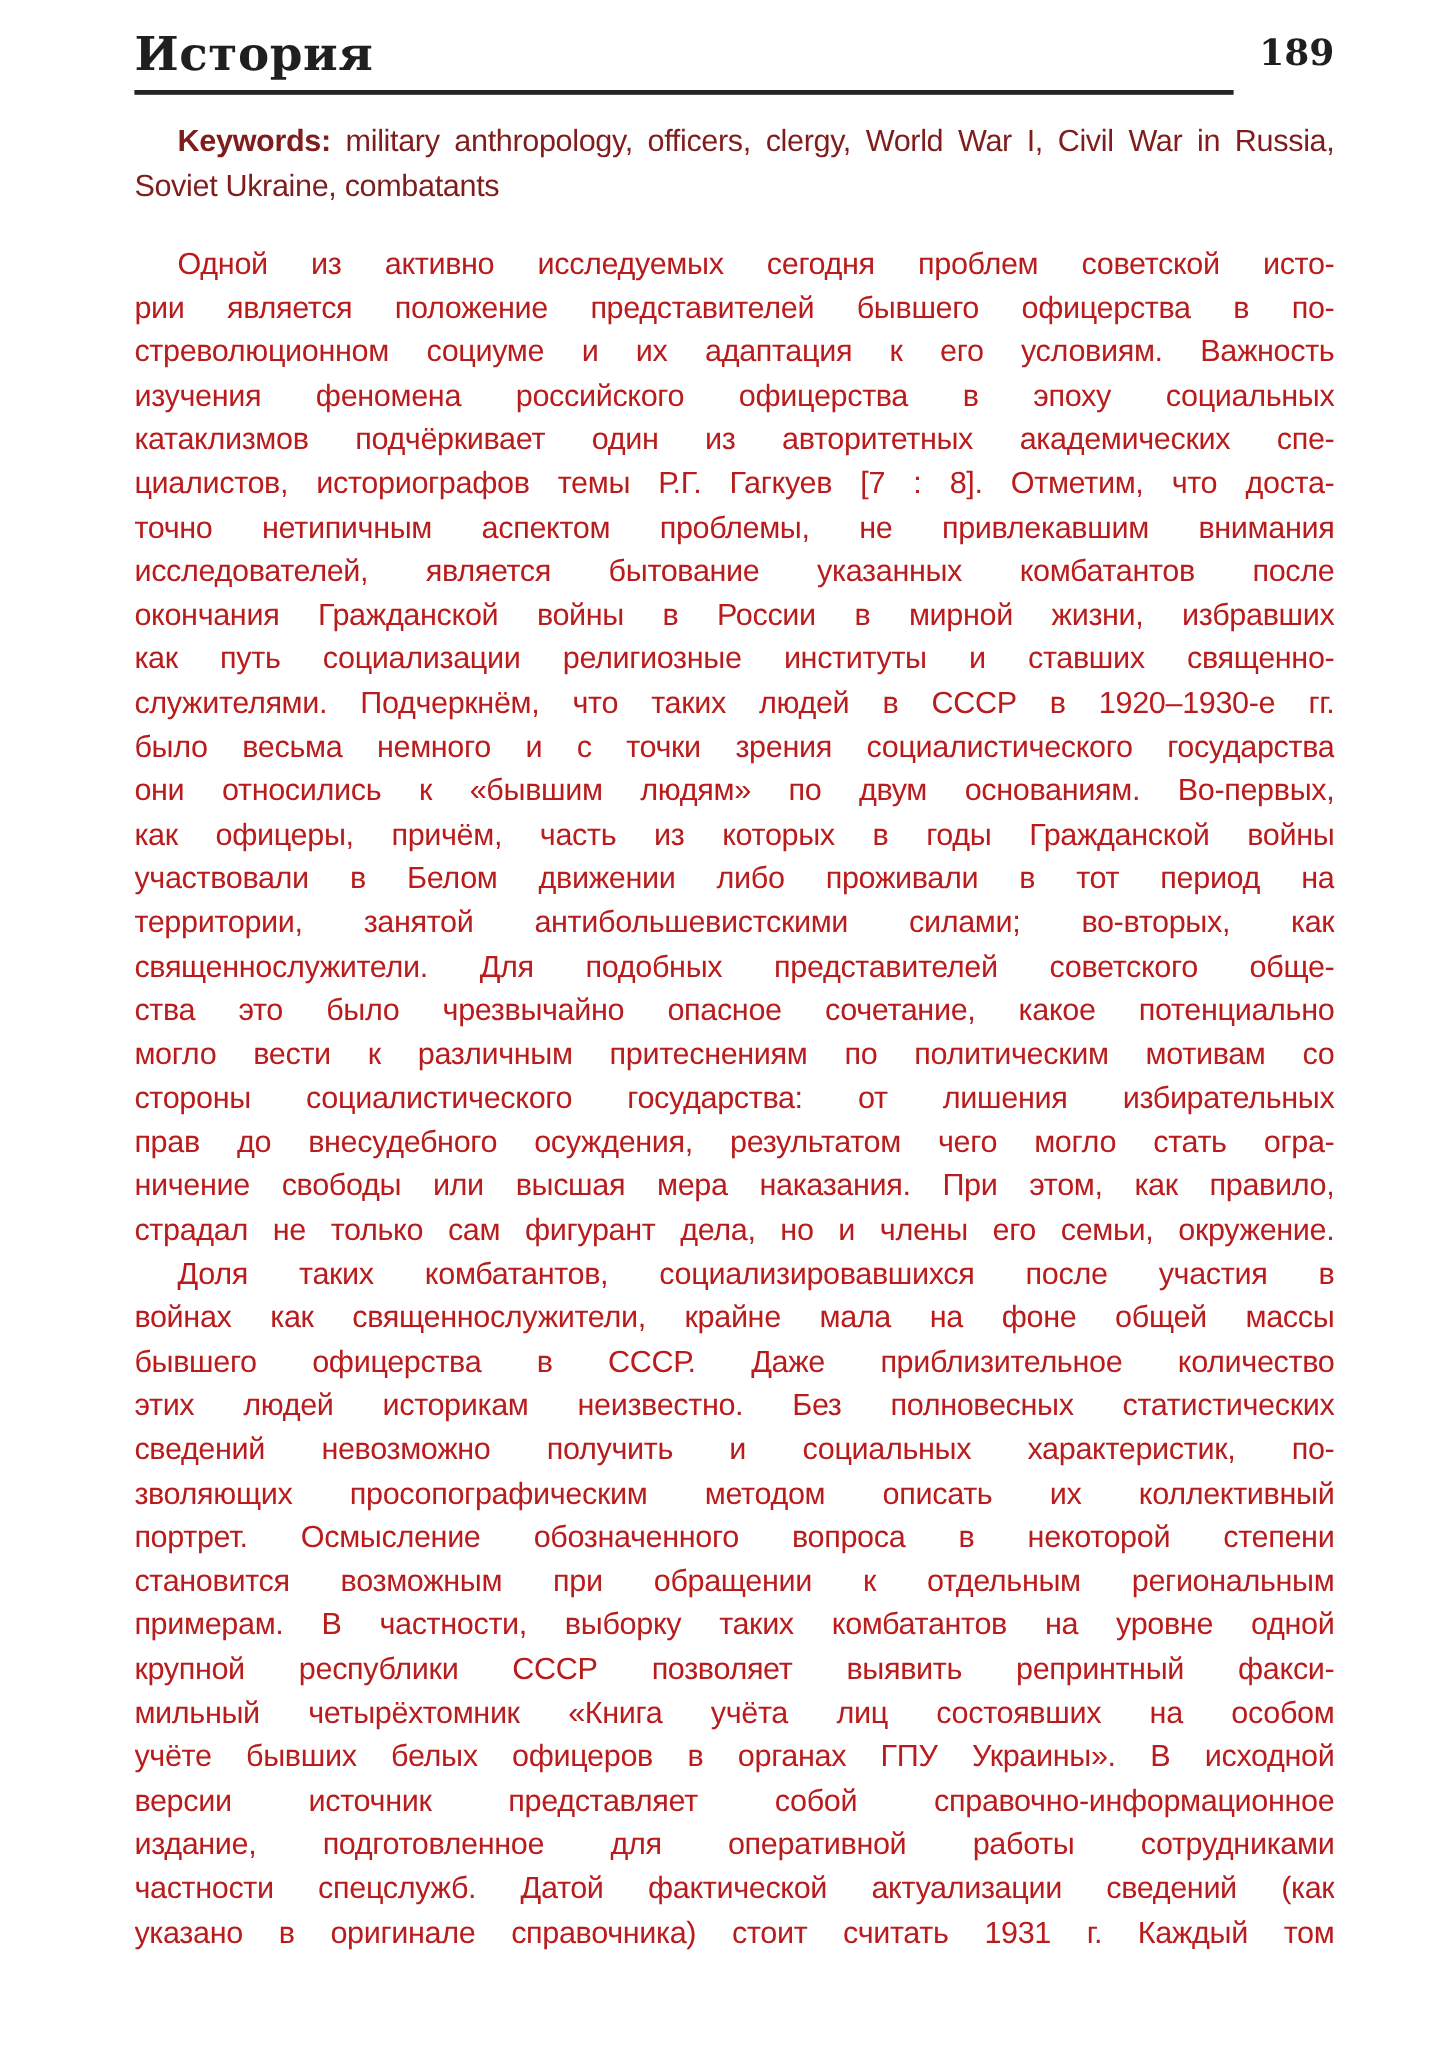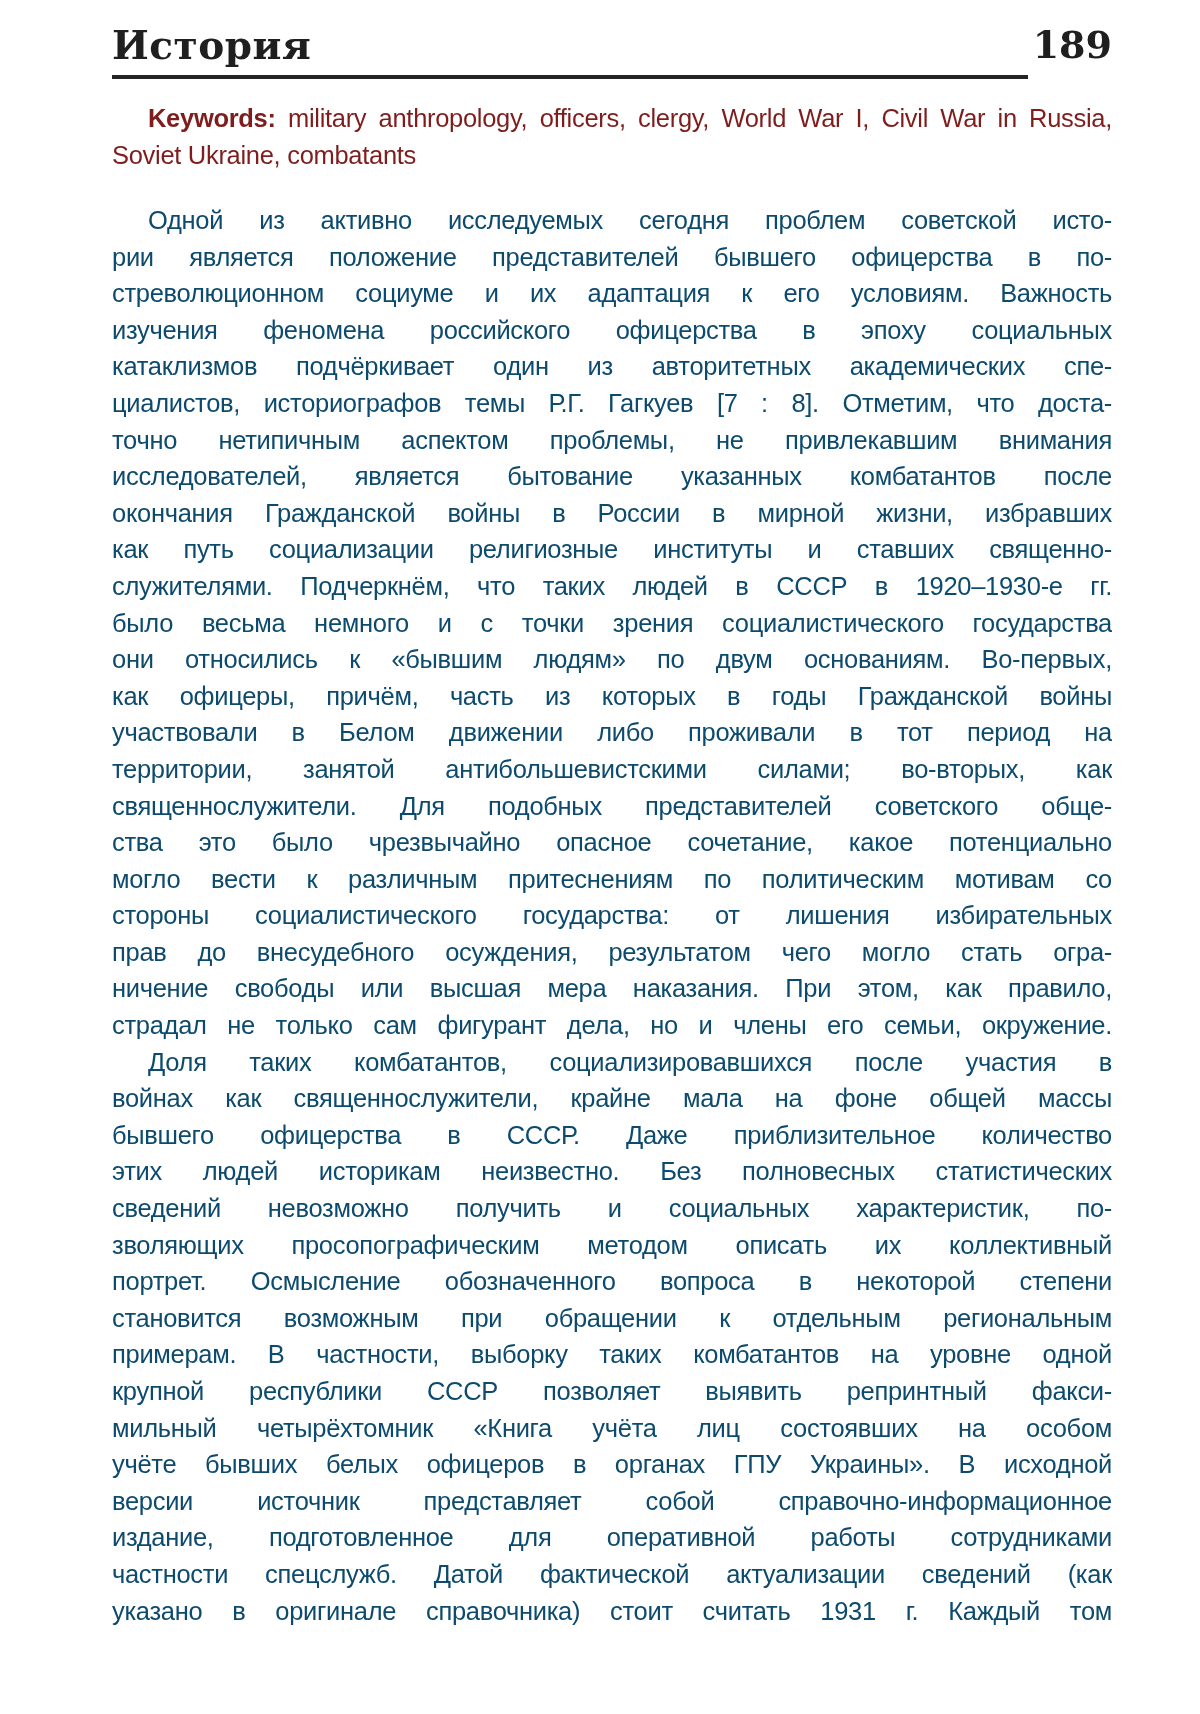--- a/index.html
+++ b/index.html
@@ -36,21 +36,21 @@
   .section-title {
     font-family: "DejaVu Serif", "Liberation Serif", serif;
     font-weight: bold;
     font-size: 39px;
     line-height: 42px;
     letter-spacing: 0.5px;
   }
   .page-number {
     font-family: "DejaVu Serif", "Liberation Serif", serif;
     font-weight: bold;
-    font-size: 38px;
+    font-size: 30px;
     line-height: 42px;
   }
   .head-rule {
     width: 916px;
     height: 4px;
     background: #242424;
     margin-top: 9px;
   }
   
   .kw {
@@ -73,21 +73,21 @@
     height: 0;
     vertical-align: top;
   }
   .kline.indent { padding-left: 36px; }
   .kw-label { font-weight: bold; }
   
   .body-text {
     margin-top: 28px;
     font-size: 25.5px;
     letter-spacing: -0.3px;
-    color: #0c4a6e;
+    color: #b91c1c;
   }
   .ln {
     height: 36.6px;
     line-height: 36.6px;
     overflow: hidden;
     text-align: justify;
   }
   .ln.just::after {
     content: "";
     display: inline-block;

